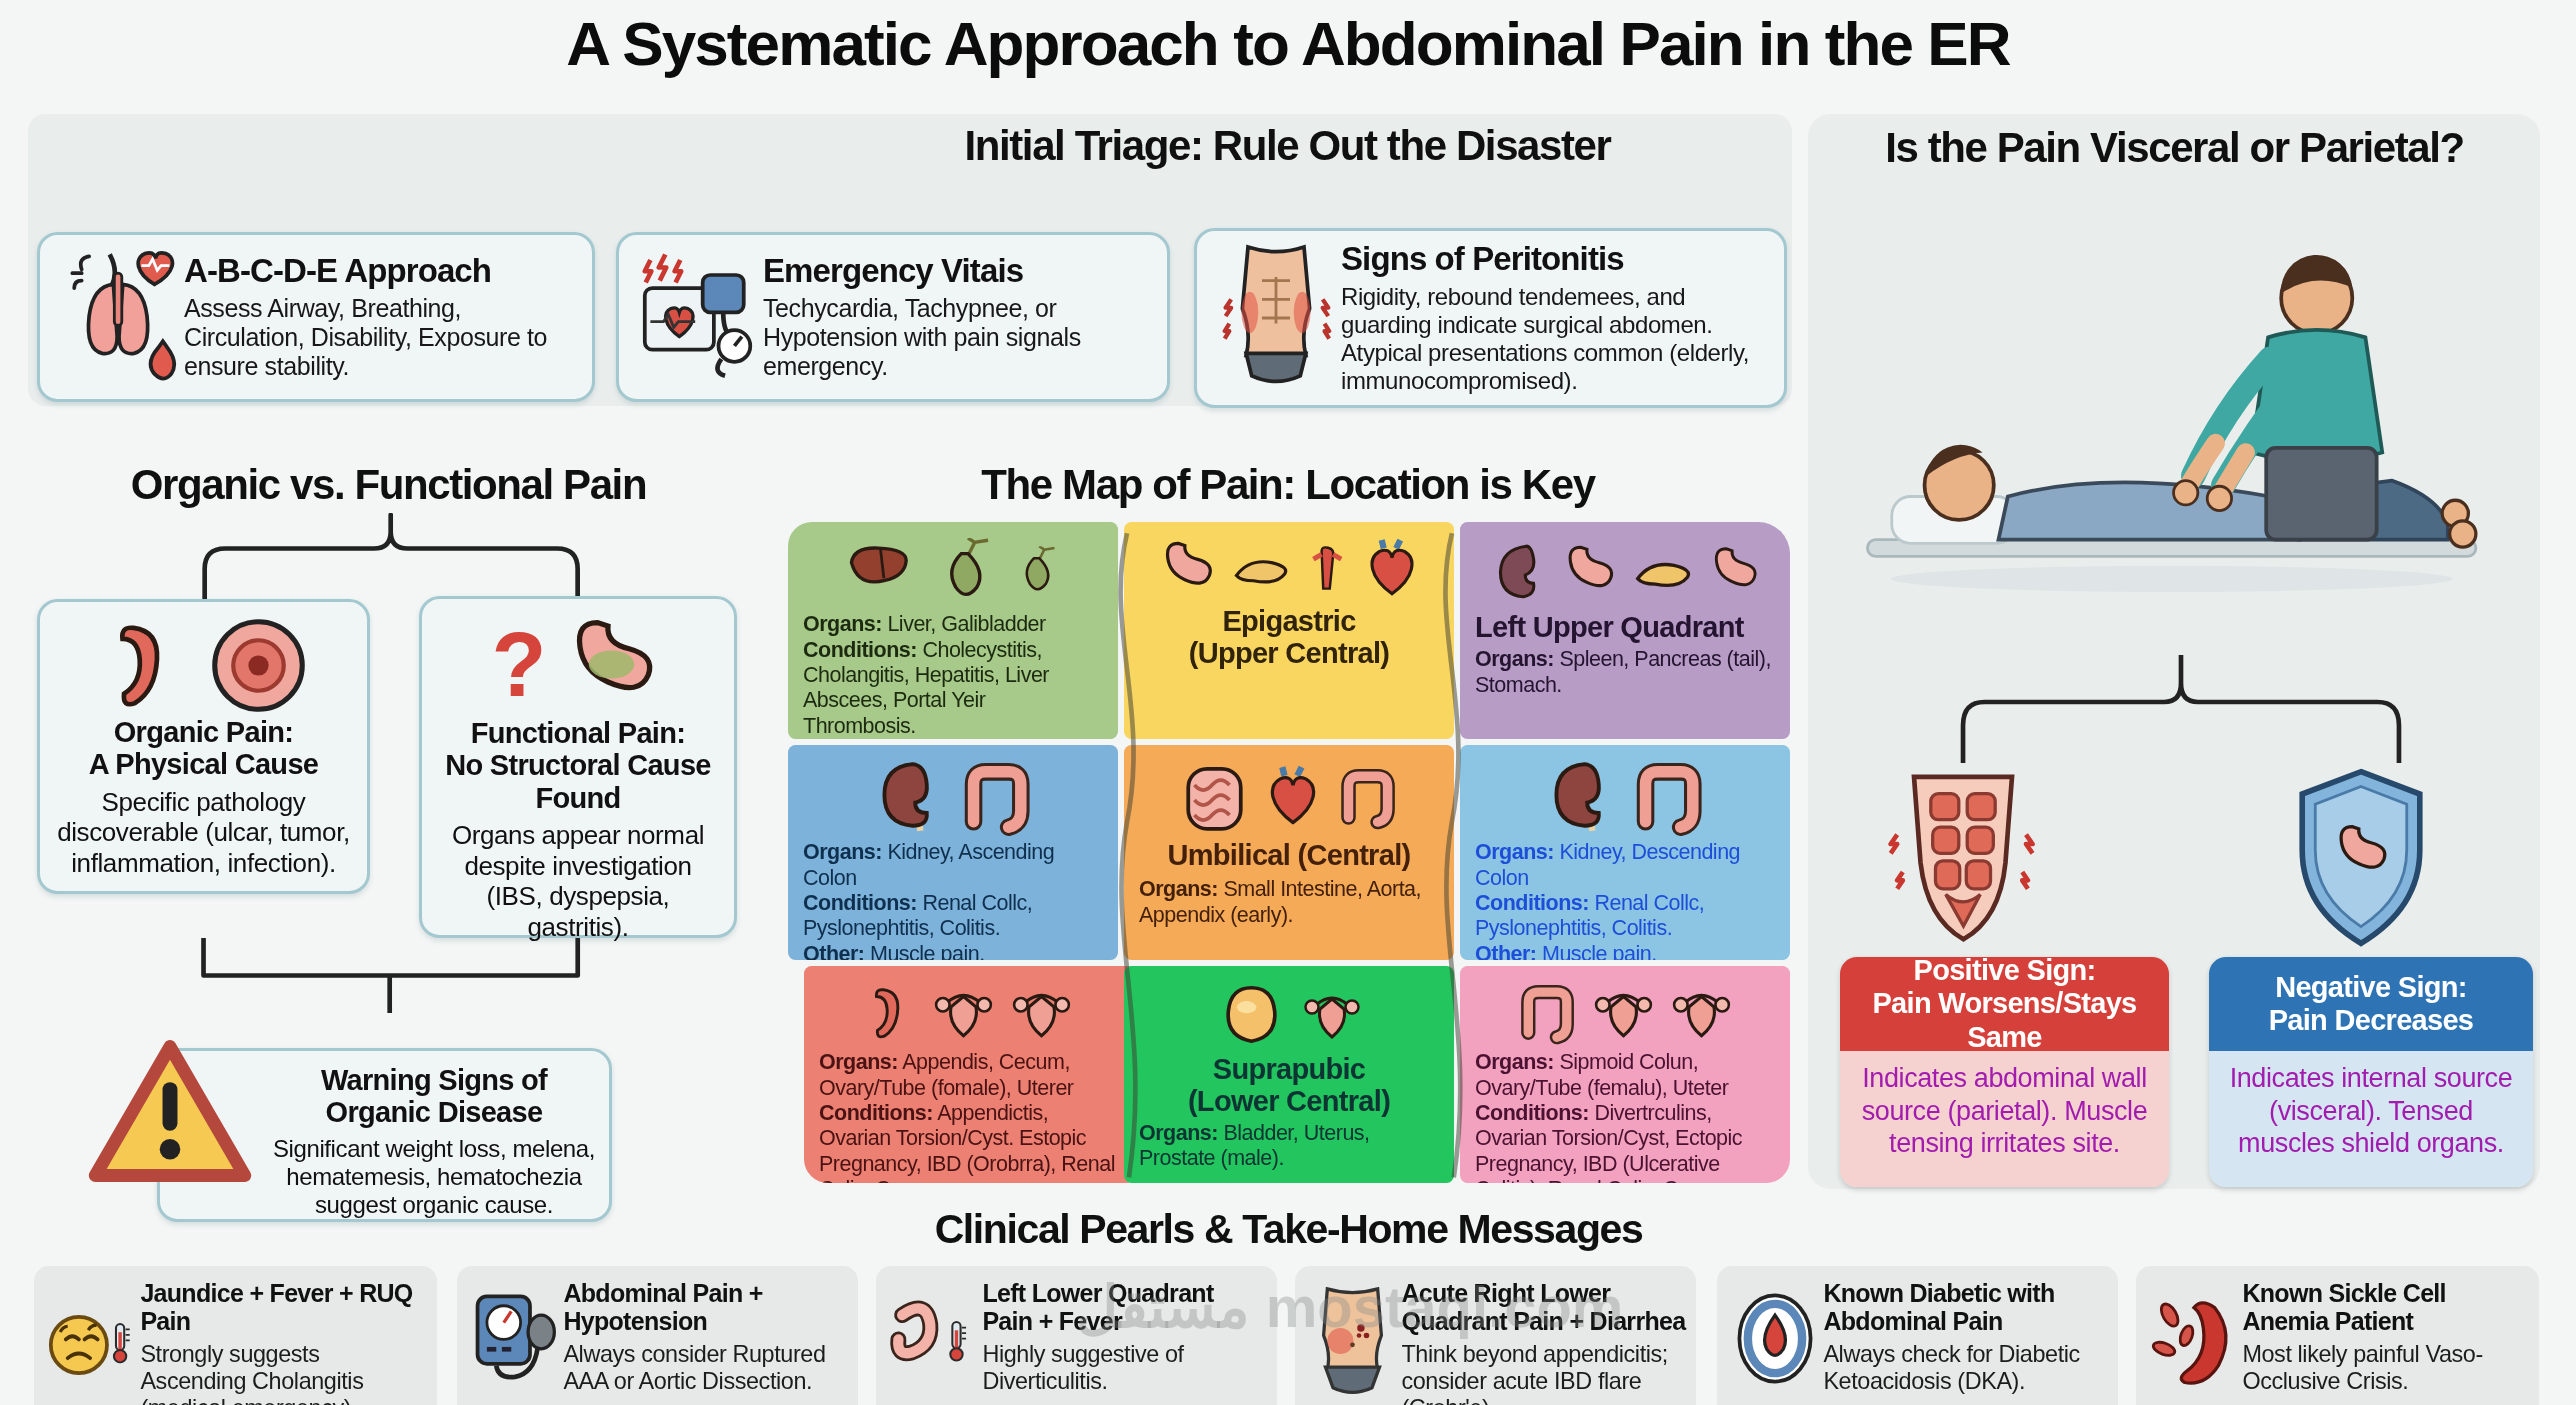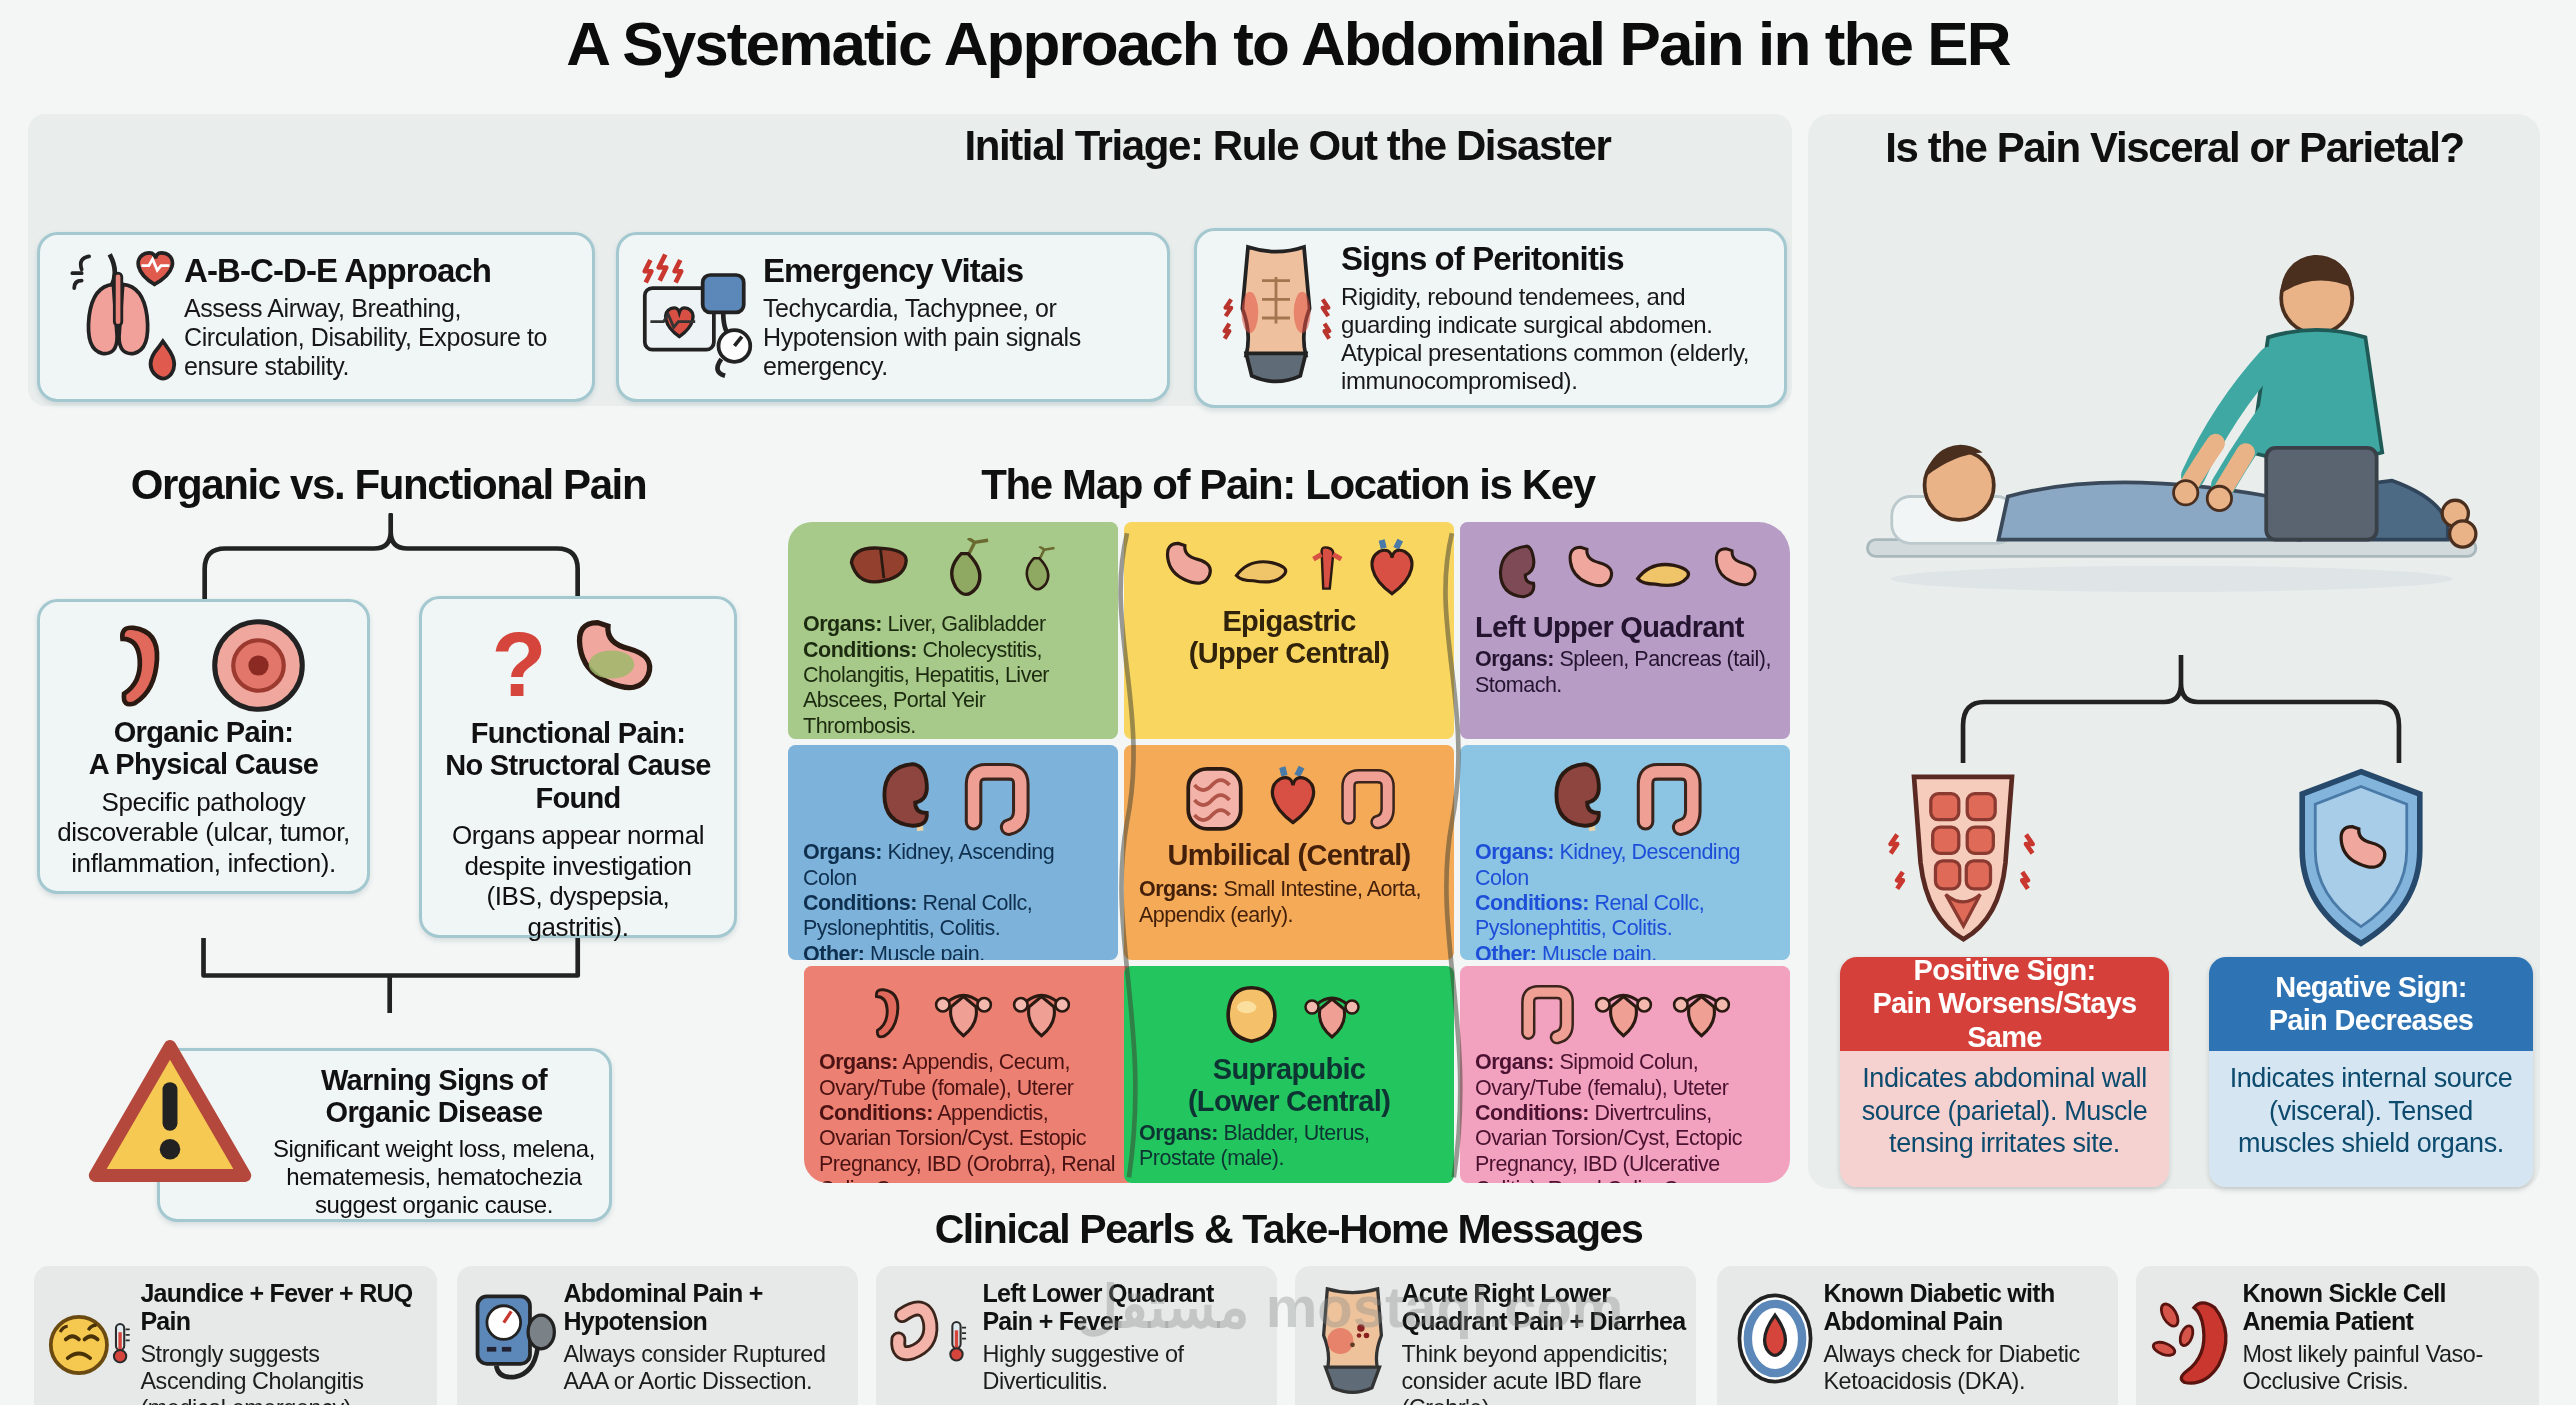--- a/index.html
+++ b/index.html
@@ -21,21 +21,21 @@
   .cell{box-sizing:border-box;border-radius:7.5px;overflow:hidden;padding:9.4px 15px 7.5px 15px;z-index:1;}
   .cell-icons{display:flex;justify-content:center;align-items:center;gap:9.4px;}
   .cell-h1{font-size:29px;font-weight:bold;text-align:center;letter-spacing:-0.7px;line-height:1.08;}
   .cell-h2{font-size:29px;font-weight:bold;text-align:center;letter-spacing:-0.7px;line-height:1.08;}
   .cell p{margin:0;font-size:21.5px;line-height:1.18;letter-spacing:-0.5px;}
   .cell p b{letter-spacing:-0.5px;}
   .sign-box{border-radius:17px;overflow:hidden;box-shadow:0 2.8px 5.6px rgba(60,60,60,.2);}
   .sign-head{height:94px;display:flex;flex-direction:column;justify-content:center;text-align:center;
              color:#fff;font-weight:bold;font-size:29px;letter-spacing:-0.7px;line-height:1.15;}
   .sign-body{height:137px;padding:11.2px 9.4px;box-sizing:border-box;text-align:center;
-             font-size:27px;line-height:1.2;letter-spacing:-0.4px;color:#0c4a6e;}
+             font-size:27px;line-height:1.2;letter-spacing:-0.4px;color:#a21caf;}
   .pearl{background:#e6e9e7;border-radius:15px;display:flex;align-items:flex-start;padding:13px 9.4px;box-sizing:border-box;}
   .pearl-icon{flex:0 0 97px;display:flex;justify-content:center;padding-top:7.5px;}
   .pearl-title{font-size:25px;font-weight:bold;letter-spacing:-0.7px;line-height:1.12;margin-bottom:5.6px;}
   .pearl-body{font-size:23.4px;line-height:1.16;letter-spacing:-0.4px;color:#1c1c1c;}
   .wm{z-index:30;font-weight:bold;color:rgba(130,135,135,0.35);font-size:58px;pointer-events:none;}
   svg{display:block;}
   .hiddefs{position:absolute;width:0;height:0;}
 </style>
 </head>
 <body>

